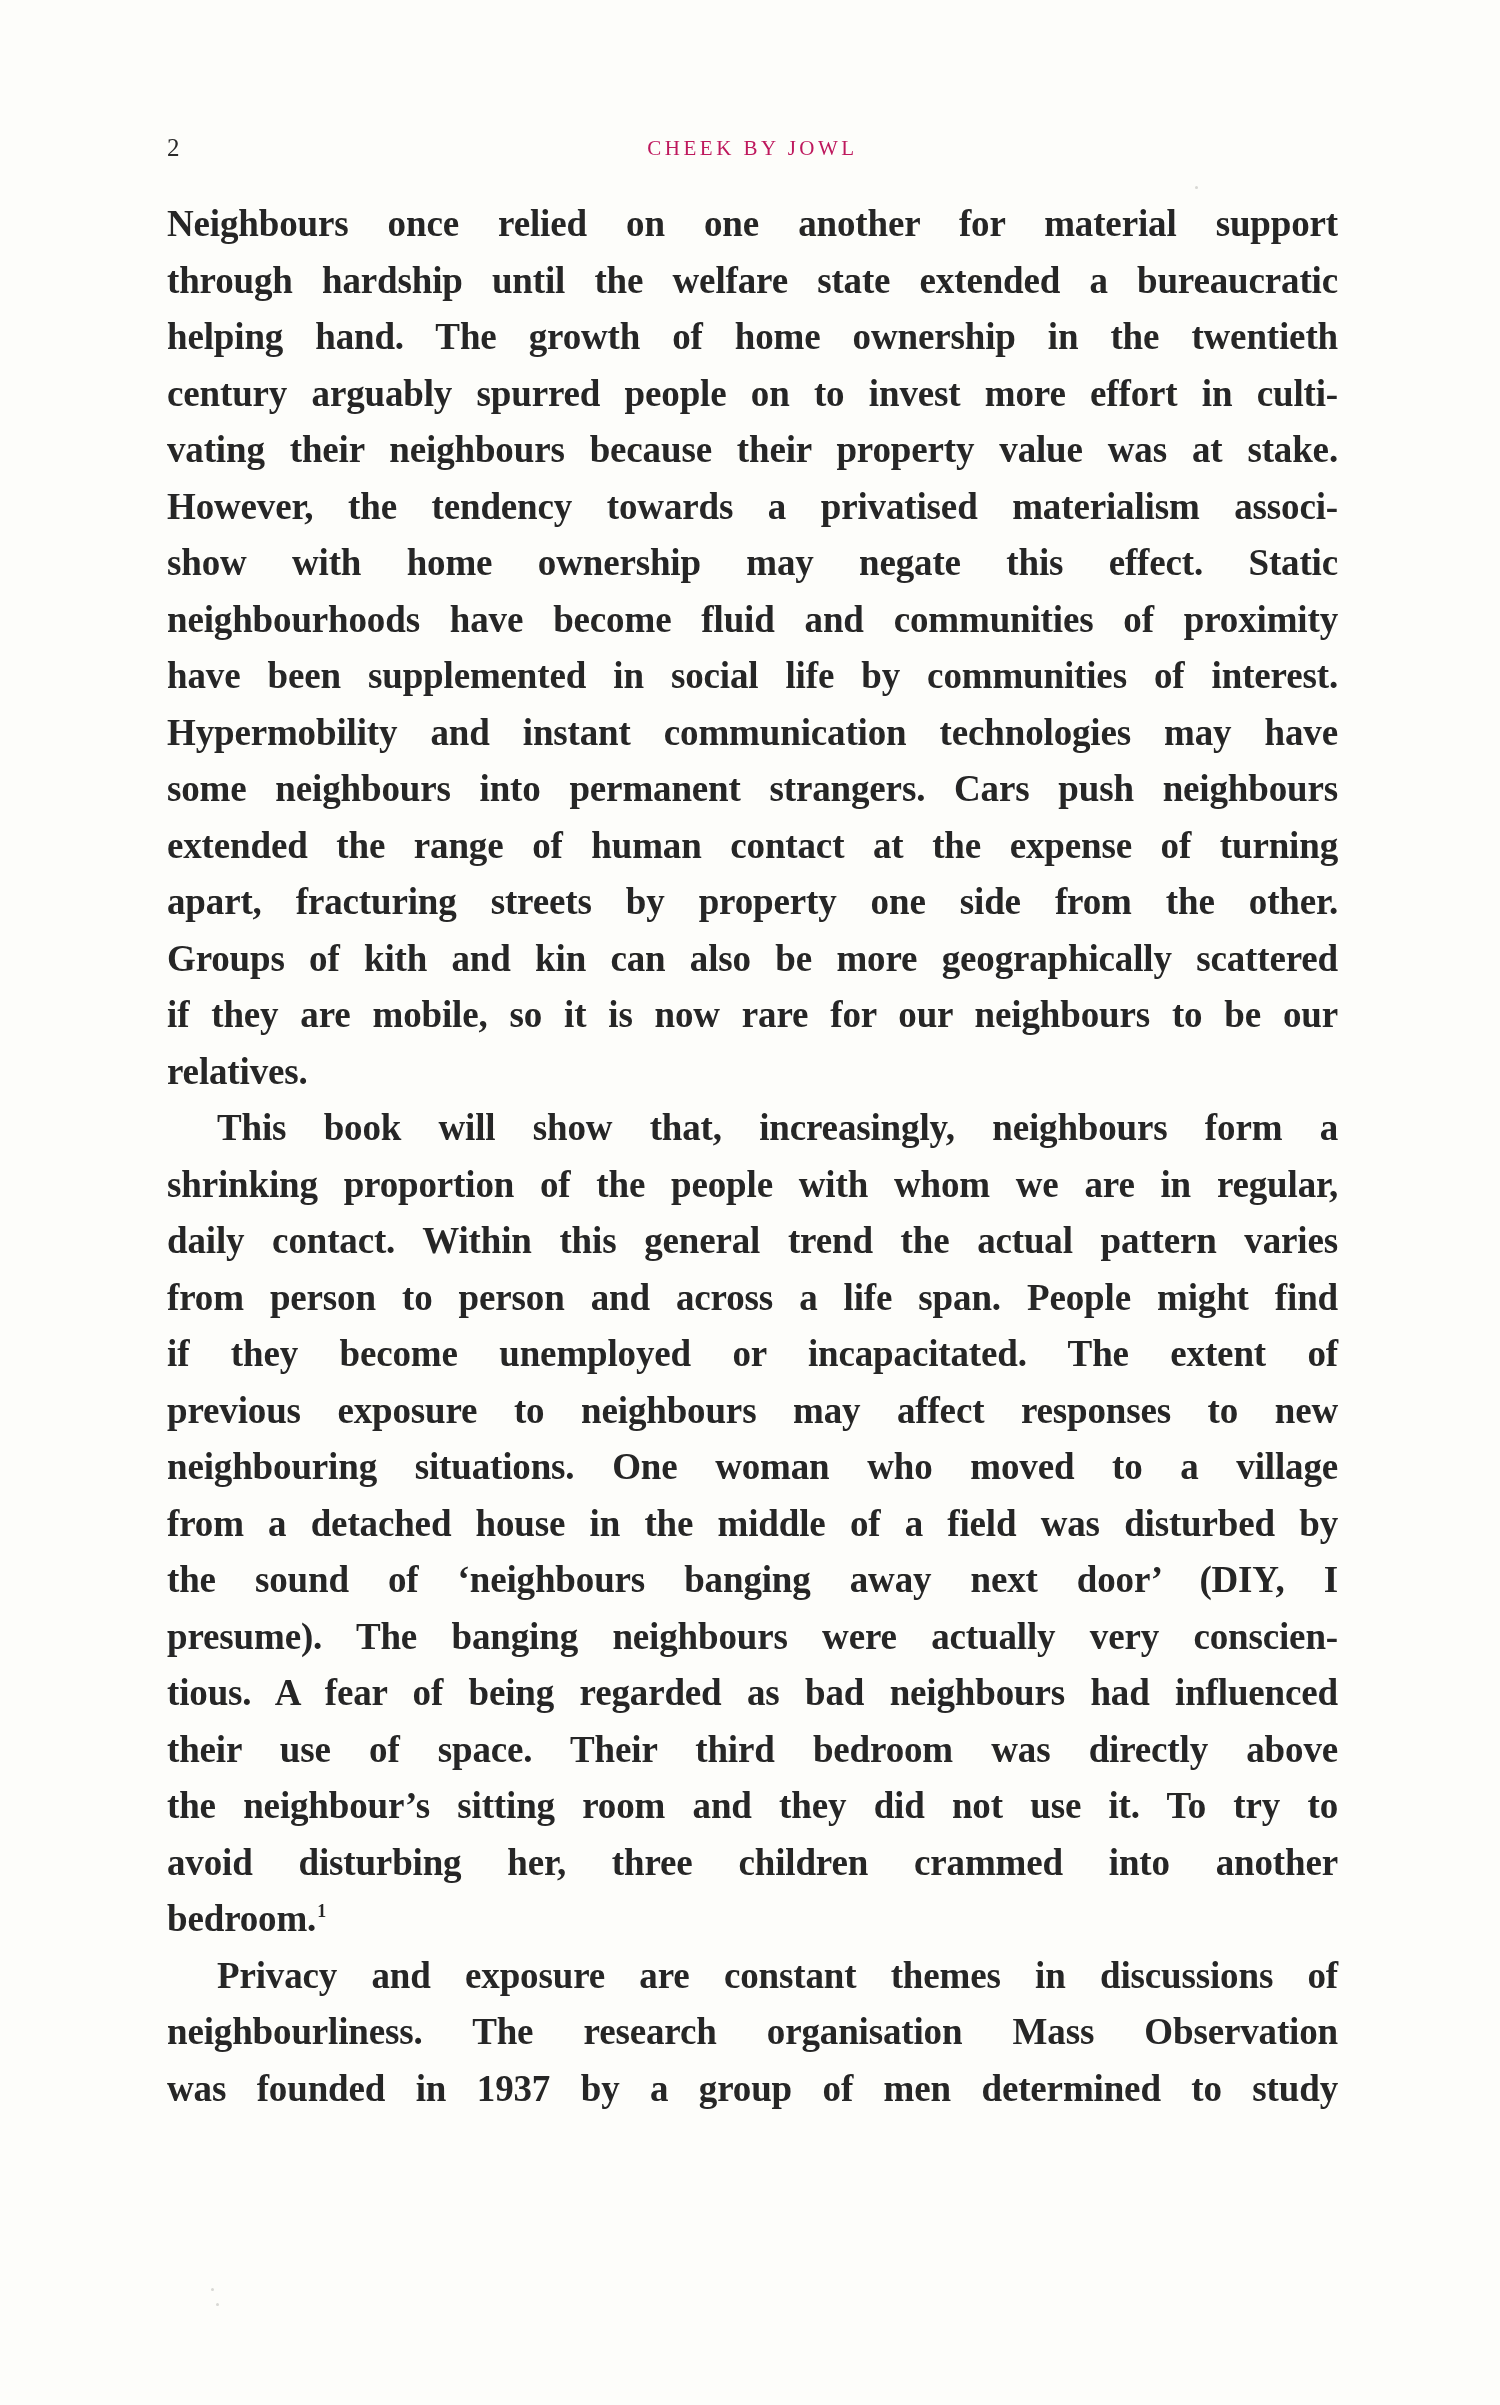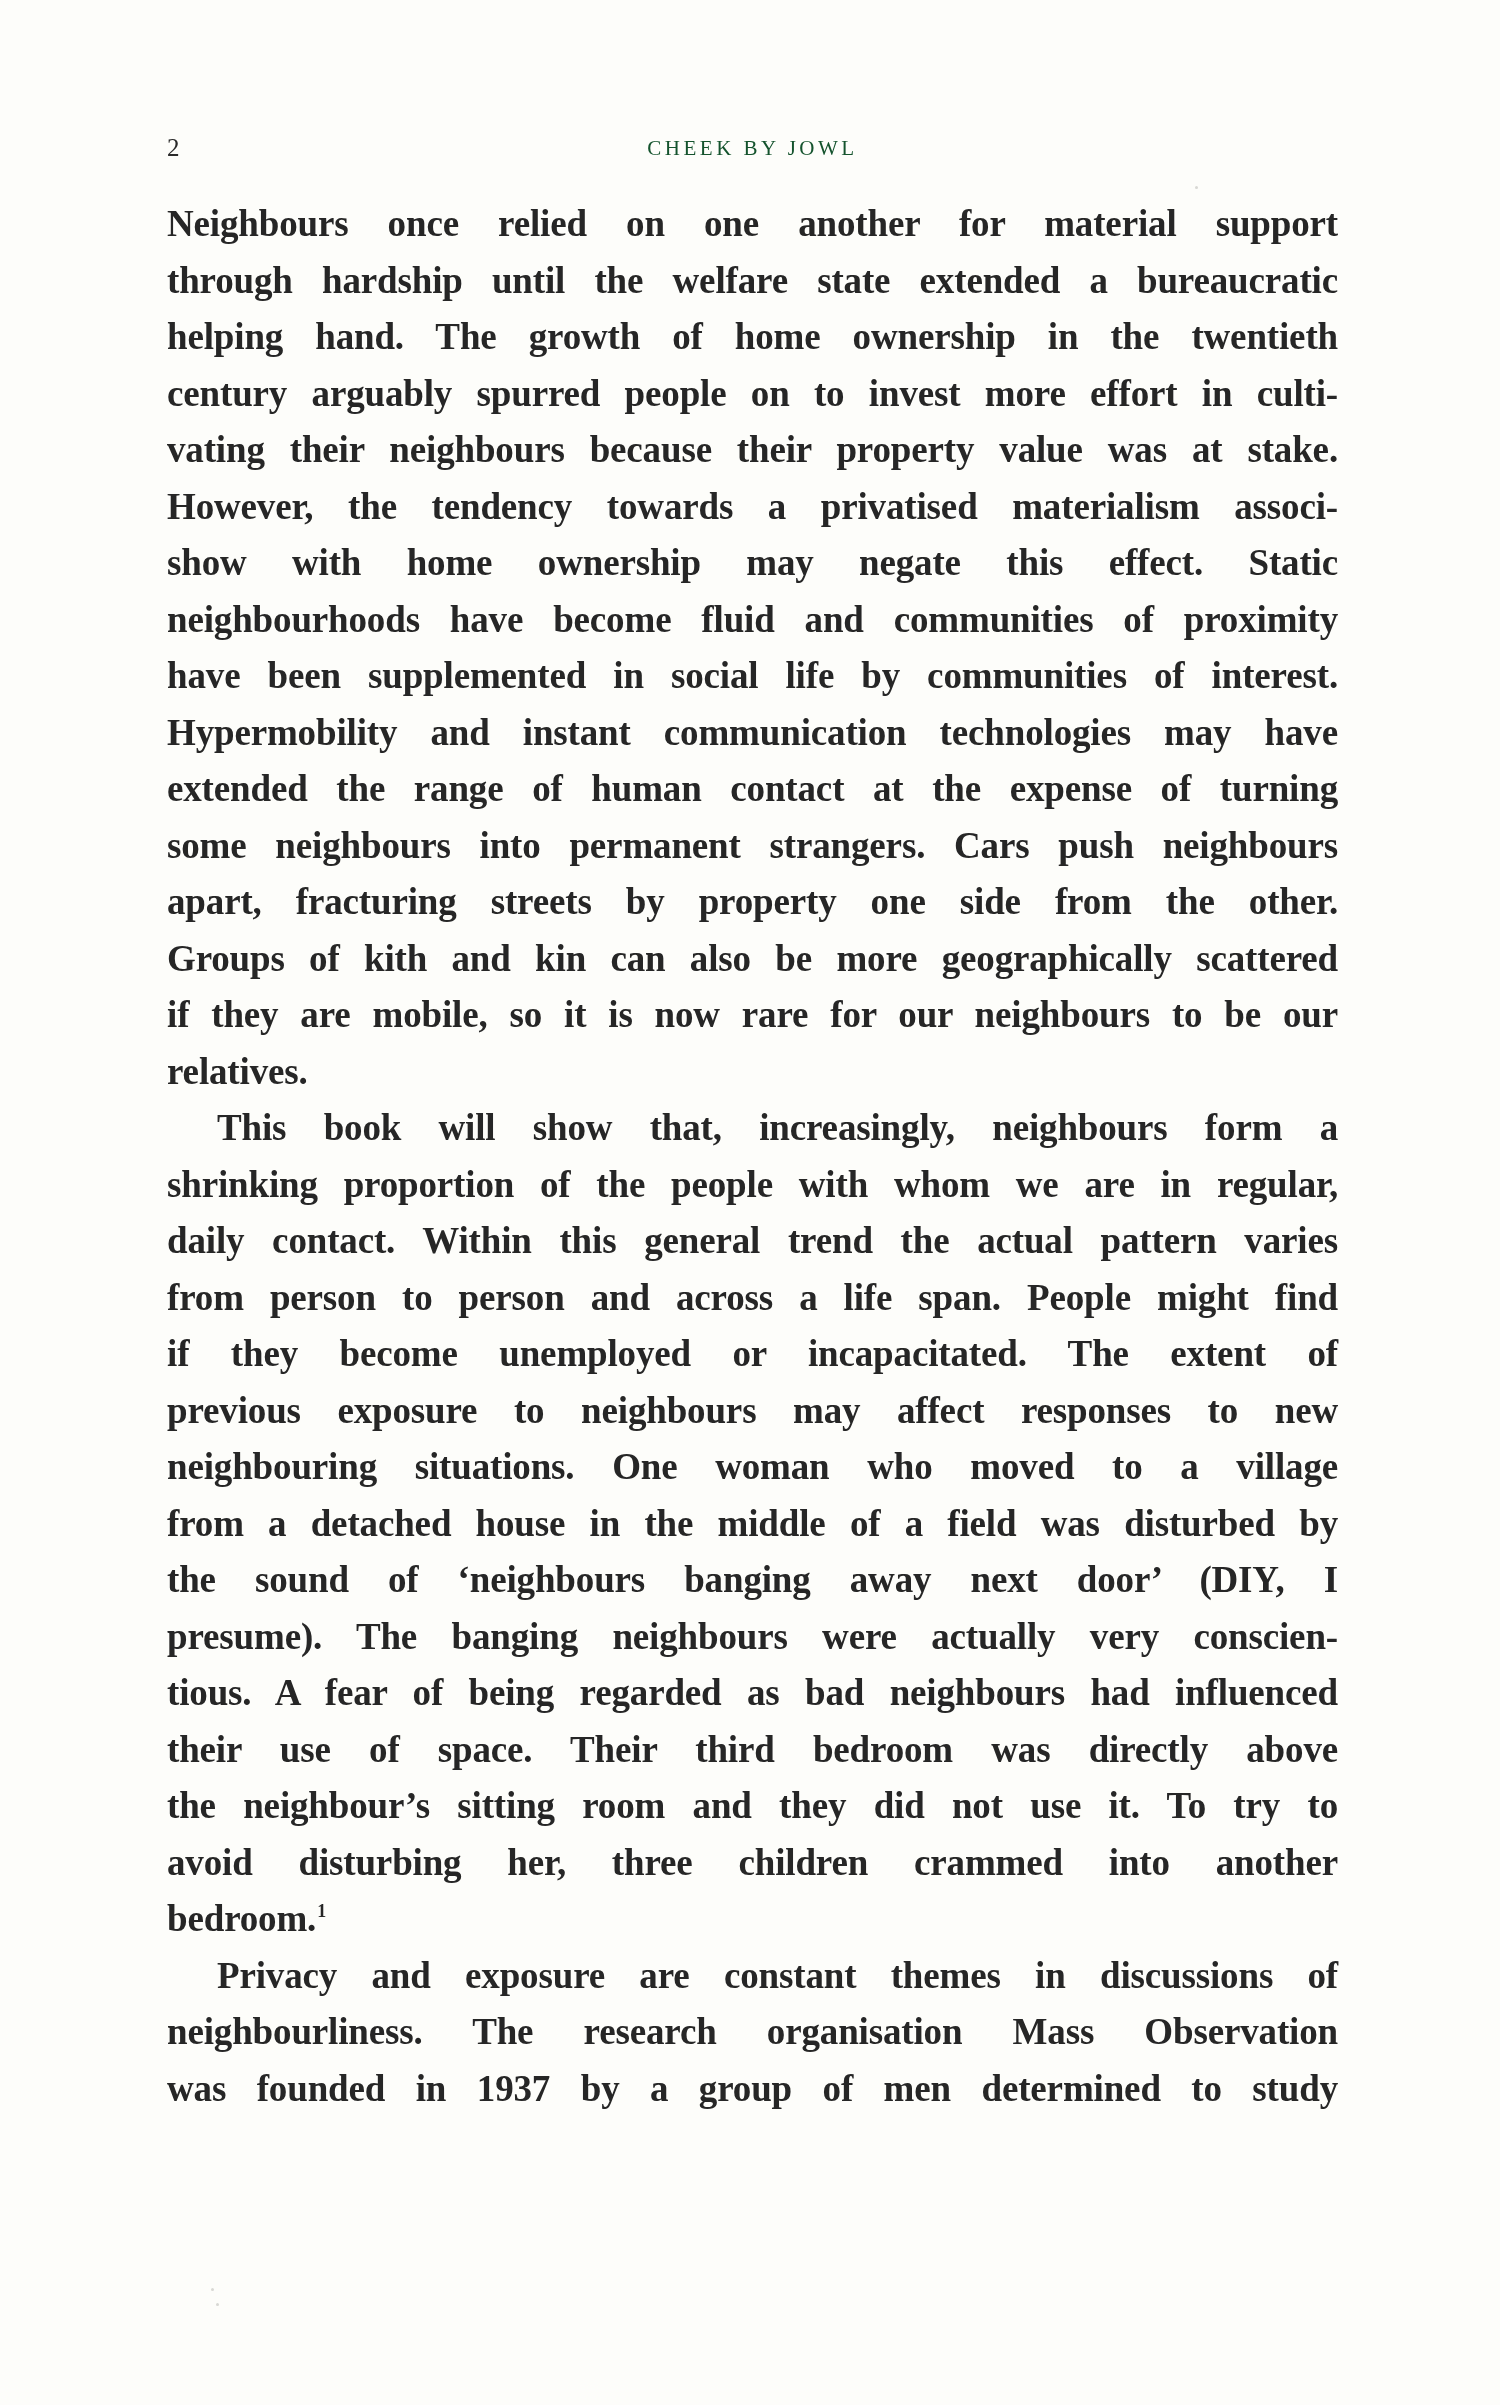--- a/index.html
+++ b/index.html
@@ -39,21 +39,21 @@
   }
   .running-title {
     position: absolute;
     left: 0;
     right: 0;
     top: 4px;
     text-align: center;
     font-size: 21px;
     line-height: 32px;
     letter-spacing: 3.5px;
-    color: #14532d;
+    color: #be185d;
     padding-left: 0;
   }
   .body-text {
     position: absolute;
     left: 167px;
     top: 196px;
     width: 1171px;
   }
   .line {
     display: block;
@@ -133,24 +133,24 @@
       <span class="line">
           <span class="line-inner">neighbourhoods have become fluid and communities of proximity</span>
         </span>
       <span class="line">
           <span class="line-inner">have been supplemented in social life by communities of interest.</span>
         </span>
       <span class="line">
           <span class="line-inner">Hypermobility and instant communication technologies may have</span>
         </span>
       <span class="line">
+          <span class="line-inner">some neighbours into permanent strangers. Cars push neighbours</span>
+        </span>
+      <span class="line">
           <span class="line-inner">extended the range of human contact at the expense of turning</span>
-        </span>
-      <span class="line">
-          <span class="line-inner">some neighbours into permanent strangers. Cars push neighbours</span>
         </span>
       <span class="line">
           <span class="line-inner">apart, fracturing streets by property one side from the other.</span>
         </span>
       <span class="line">
           <span class="line-inner">Groups of kith and kin can also be more geographically scattered</span>
         </span>
       <span class="line">
           <span class="line-inner">if they are mobile, so it is now rare for our neighbours to be our</span>
         </span>

